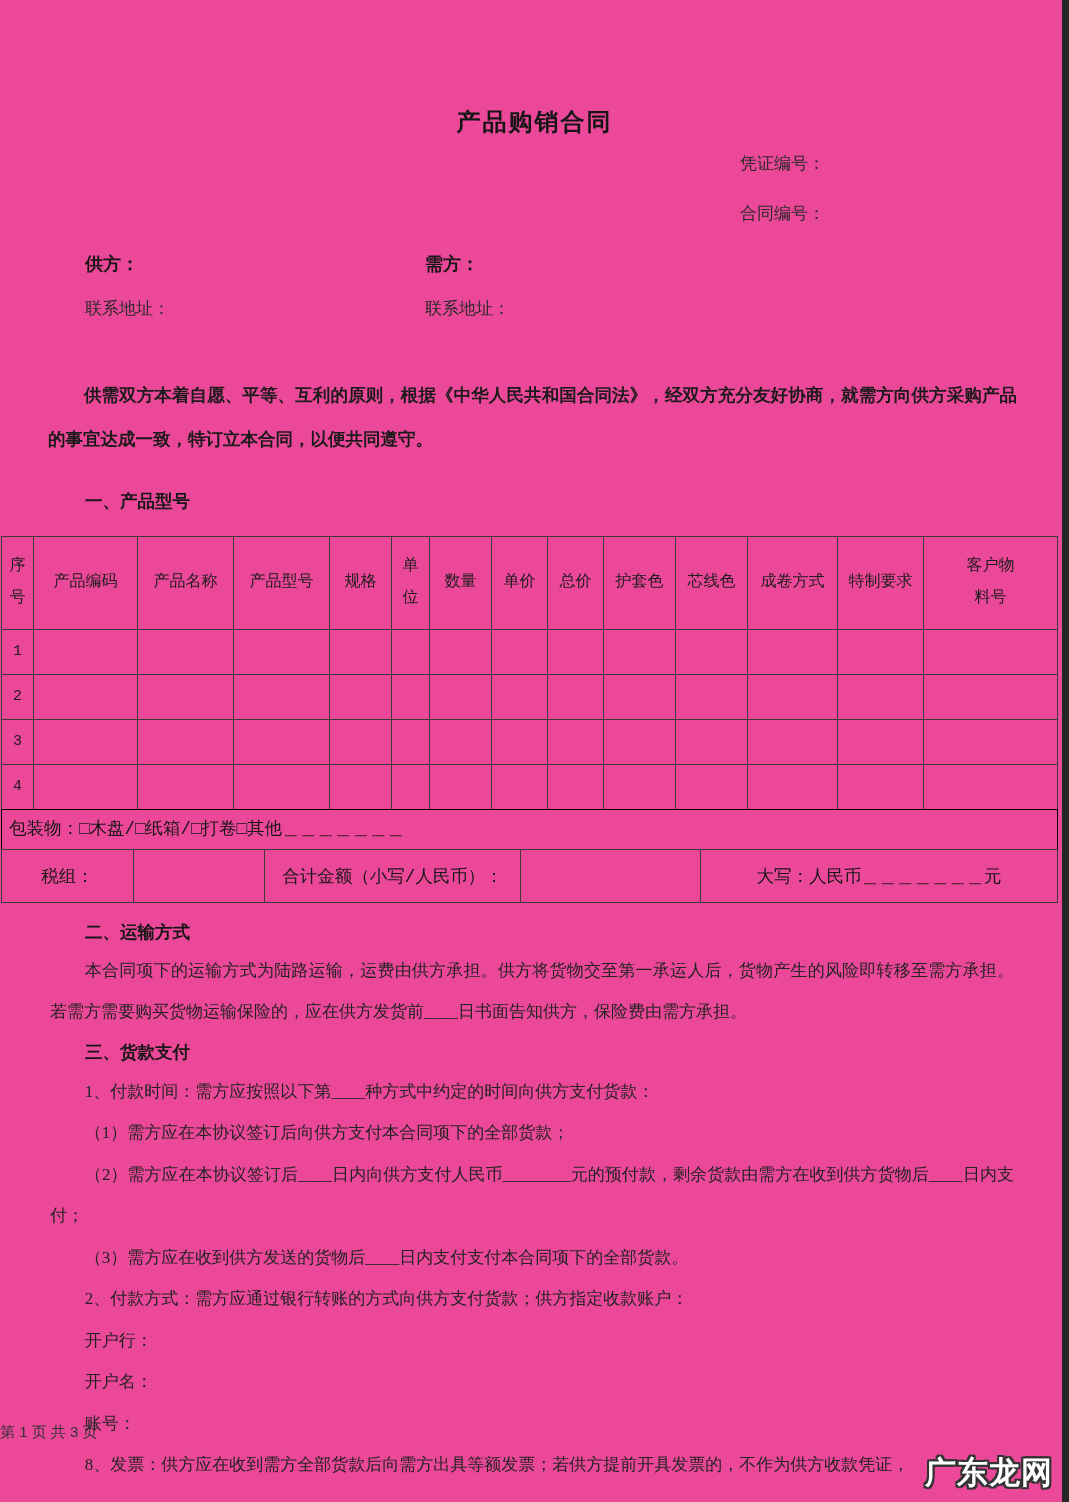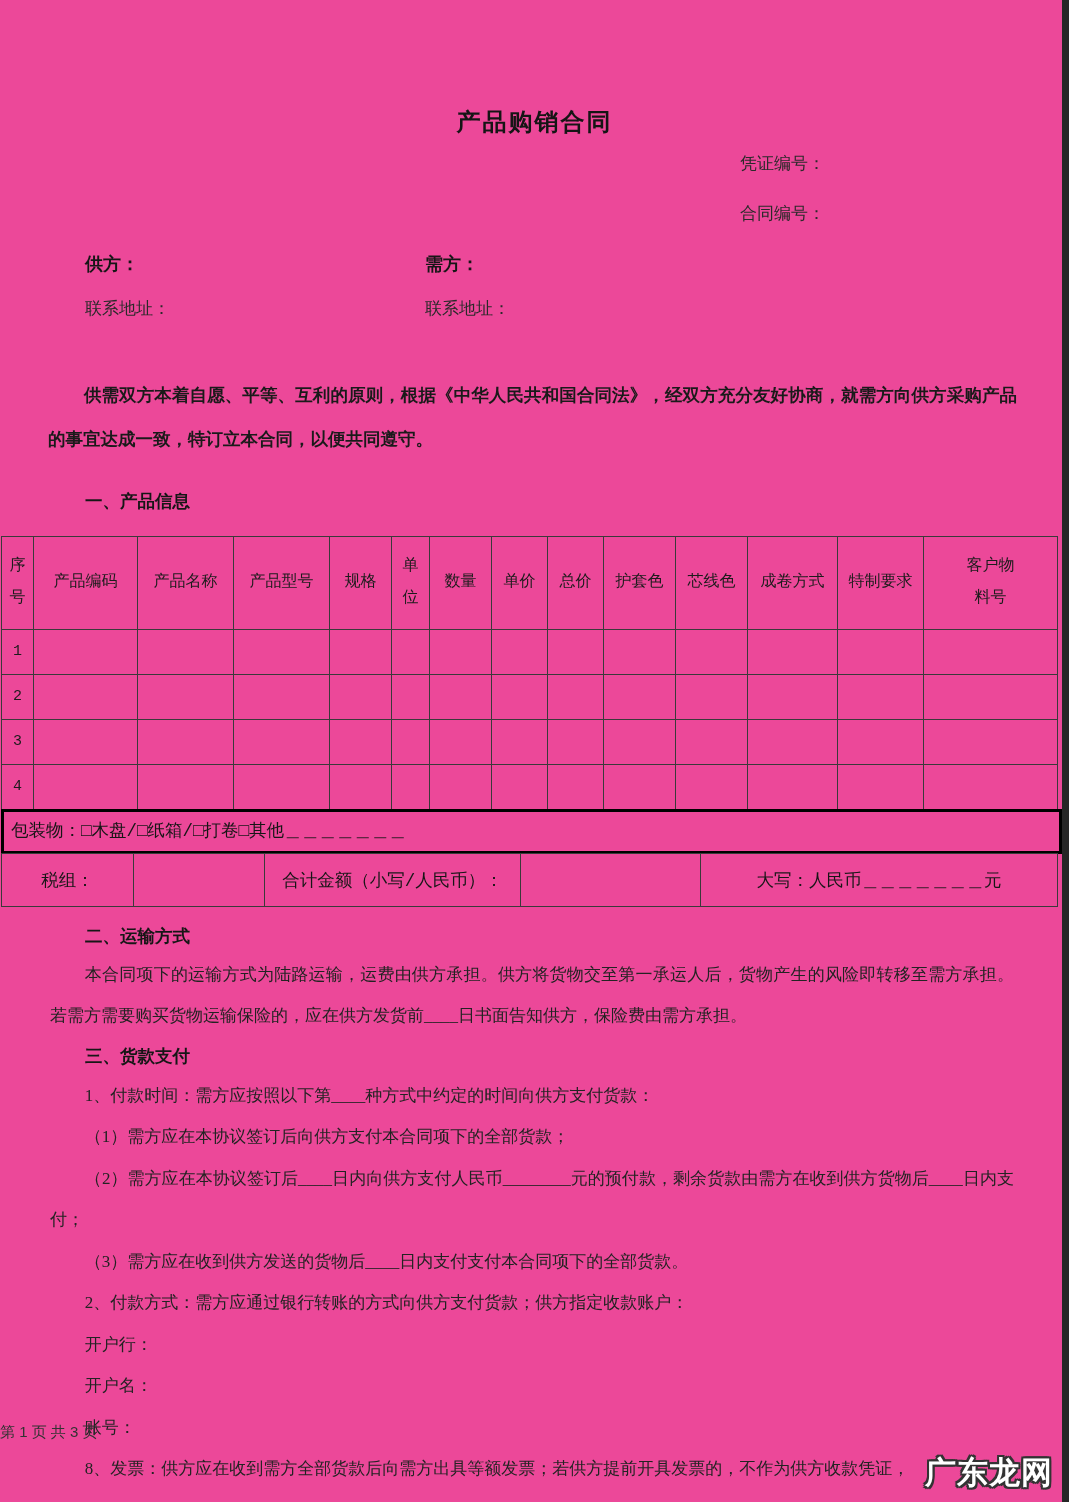--- a/index.html
+++ b/index.html
@@ -45,21 +45,21 @@
   table.ptable th {
     height: 92px; font-size: 16px; font-weight: normal; color: #1c1c1c;
     text-align: center; vertical-align: middle; line-height: 1.95;
   }
   table.ptable td { height: 44px; font-size: 15px; text-align: center; vertical-align: middle; color: #1c1c1c; }
   table.ptable td.rownum { text-align: center; }
   th.vwrap span { display: inline-block; width: 1.05em; line-height: 1.95; }
   th.wrap3 span { display: inline-block; width: 3.15em; line-height: 1.95; }
 
   .packaging-row {
-    width: 1048px; margin-top: -1px; border: 3px solid #000000;
+    width: 1048px; margin-top: -1px; border: 1px solid #000000;
     height: 39px; line-height: 39px; padding-left: 7px;
     font-size: 17.5px; color: #161616;
   }
   table.taxtable { border-collapse: collapse; table-layout: fixed; width: 1056px; margin-top: -1px; }
   table.taxtable td {
     border: 1px solid #3a3a3a; height: 50px; text-align: center; vertical-align: middle;
     font-size: 17.5px; color: #161616;
   }
 
   .body-text { margin: 0 55px 0 50px; font-size: 17px; color: #232323; }
@@ -101,21 +101,21 @@
     <span class="col-b">需方：</span>
   </div>
 
   <div class="addresses">
     <span class="col-a">联系地址：</span>
     <span class="col-b">联系地址：</span>
   </div>
 
   <p class="preamble">供需双方本着自愿、平等、互利的原则，根据《中华人民共和国合同法》，经双方充分友好协商，就需方向供方采购产品的事宜达成一致，特订立本合同，以便共同遵守。</p>
 
-  <div class="sec-heading first">一、产品信息</div>
+  <div class="sec-heading first">一、产品型号</div>
 
   <div class="ptable-wrap">
     <table class="ptable">
       <colgroup>
         <col style="width:32px">
           <col style="width:104px">
           <col style="width:96px">
           <col style="width:96px">
         <col style="width:62px">
           <col style="width:38px">

